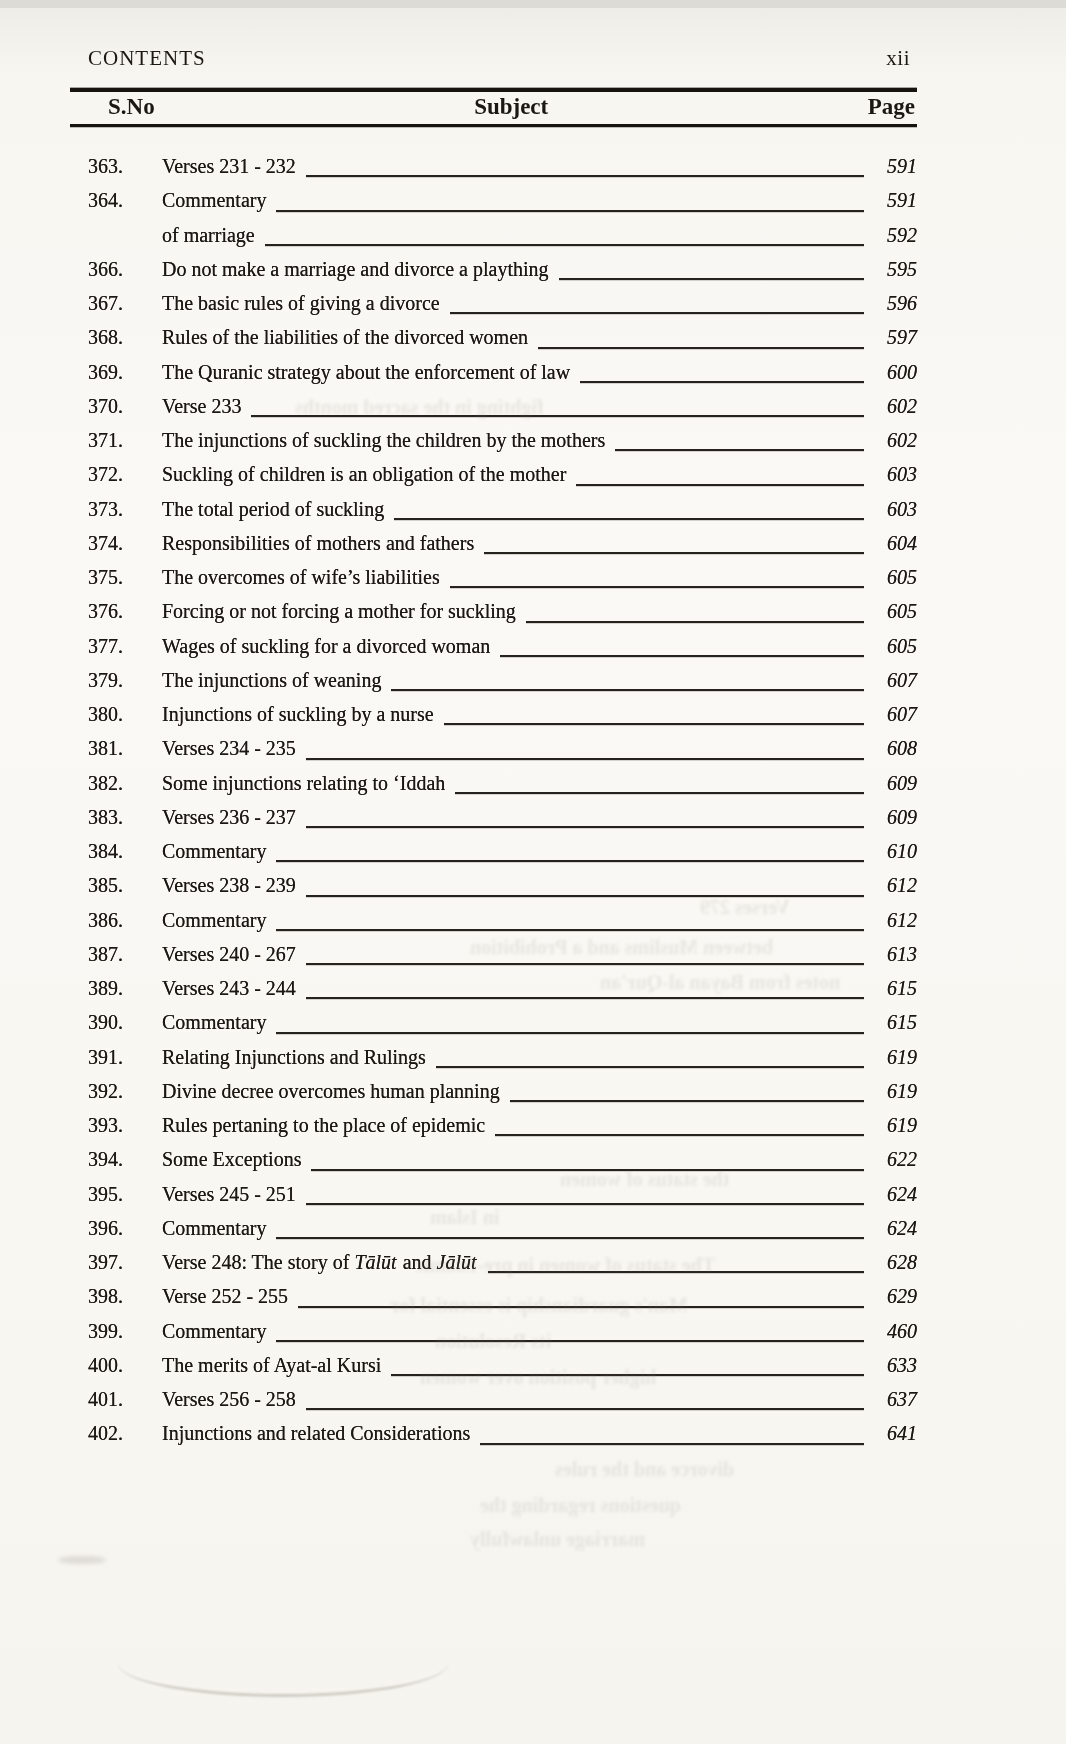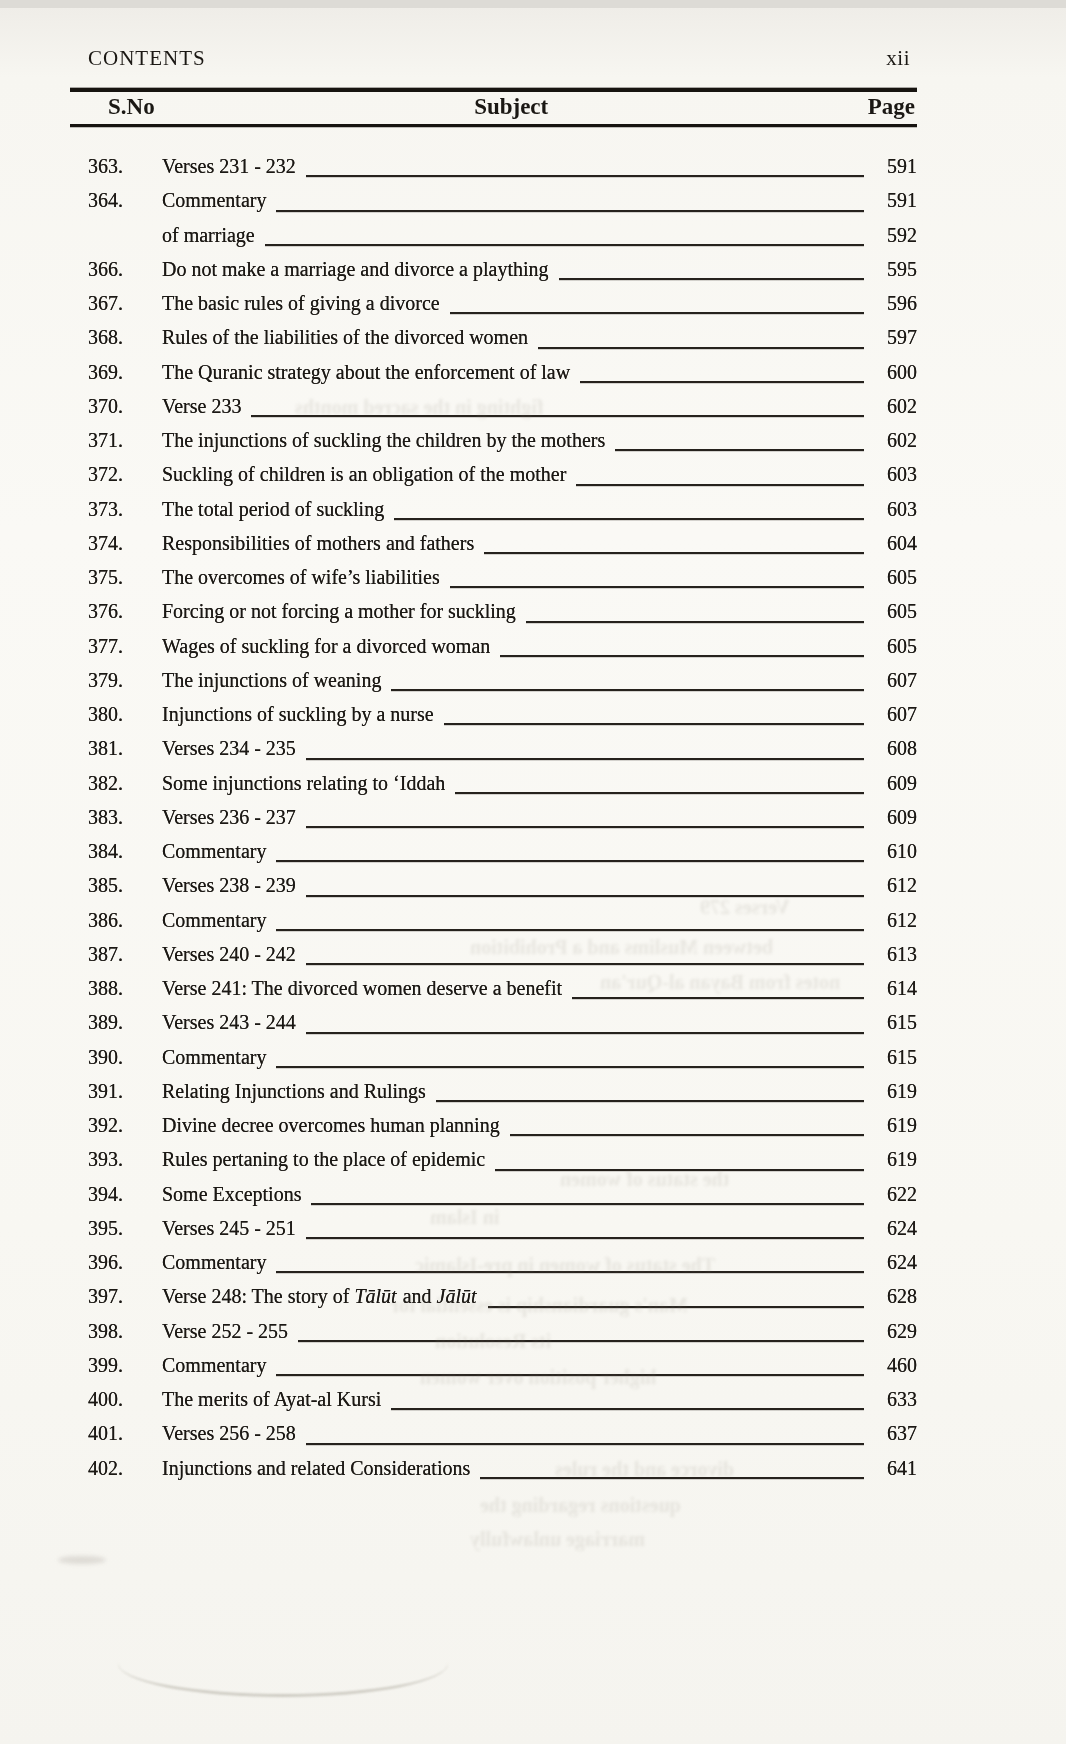--- a/index.html
+++ b/index.html
@@ -39,21 +39,21 @@
   }
   .num{flex:0 0 74px;padding-left:18px;}
   .subj{flex:0 0 auto;padding-right:10px;}
   .subj i{padding-right:1px;}
   .leader{
     flex:1 1 auto;min-width:14px;
     border-bottom:2px solid #26221d;
     align-self:flex-end;margin-bottom:6px;margin-right:3px;
     box-shadow:0 1px 0 rgba(38,34,29,.18);
   }
-  .pg{flex:0 0 50px;text-align:right;}
+  .pg{flex:0 0 50px;text-align:right;font-style:italic;}
   
   .ghost{
     position:absolute;
     transform:scaleX(-1);
     color:#8d8779;
     opacity:0.16;
     filter:blur(1.4px);
     font-size:20px;font-weight:bold;
     white-space:nowrap;
     pointer-events:none;
@@ -223,29 +223,23 @@
         <span class="pg">612</span>
       </div>
       <div class="entry-line">
         <span class="num">386.</span>
         <span class="subj">Commentary</span>
         <span class="leader"></span>
         <span class="pg">612</span>
       </div>
       <div class="entry-line">
         <span class="num">387.</span>
-        <span class="subj">Verses 240 - 242</span>
+        <span class="subj">Verses 240 - 267</span>
         <span class="leader"></span>
         <span class="pg">613</span>
-      </div>
-      <div class="entry-line">
-        <span class="num">388.</span>
-        <span class="subj">Verse 241: The divorced women deserve a benefit</span>
-        <span class="leader"></span>
-        <span class="pg">614</span>
       </div>
       <div class="entry-line">
         <span class="num">389.</span>
         <span class="subj">Verses 243 - 244</span>
         <span class="leader"></span>
         <span class="pg">615</span>
       </div>
       <div class="entry-line">
         <span class="num">390.</span>
         <span class="subj">Commentary</span>

